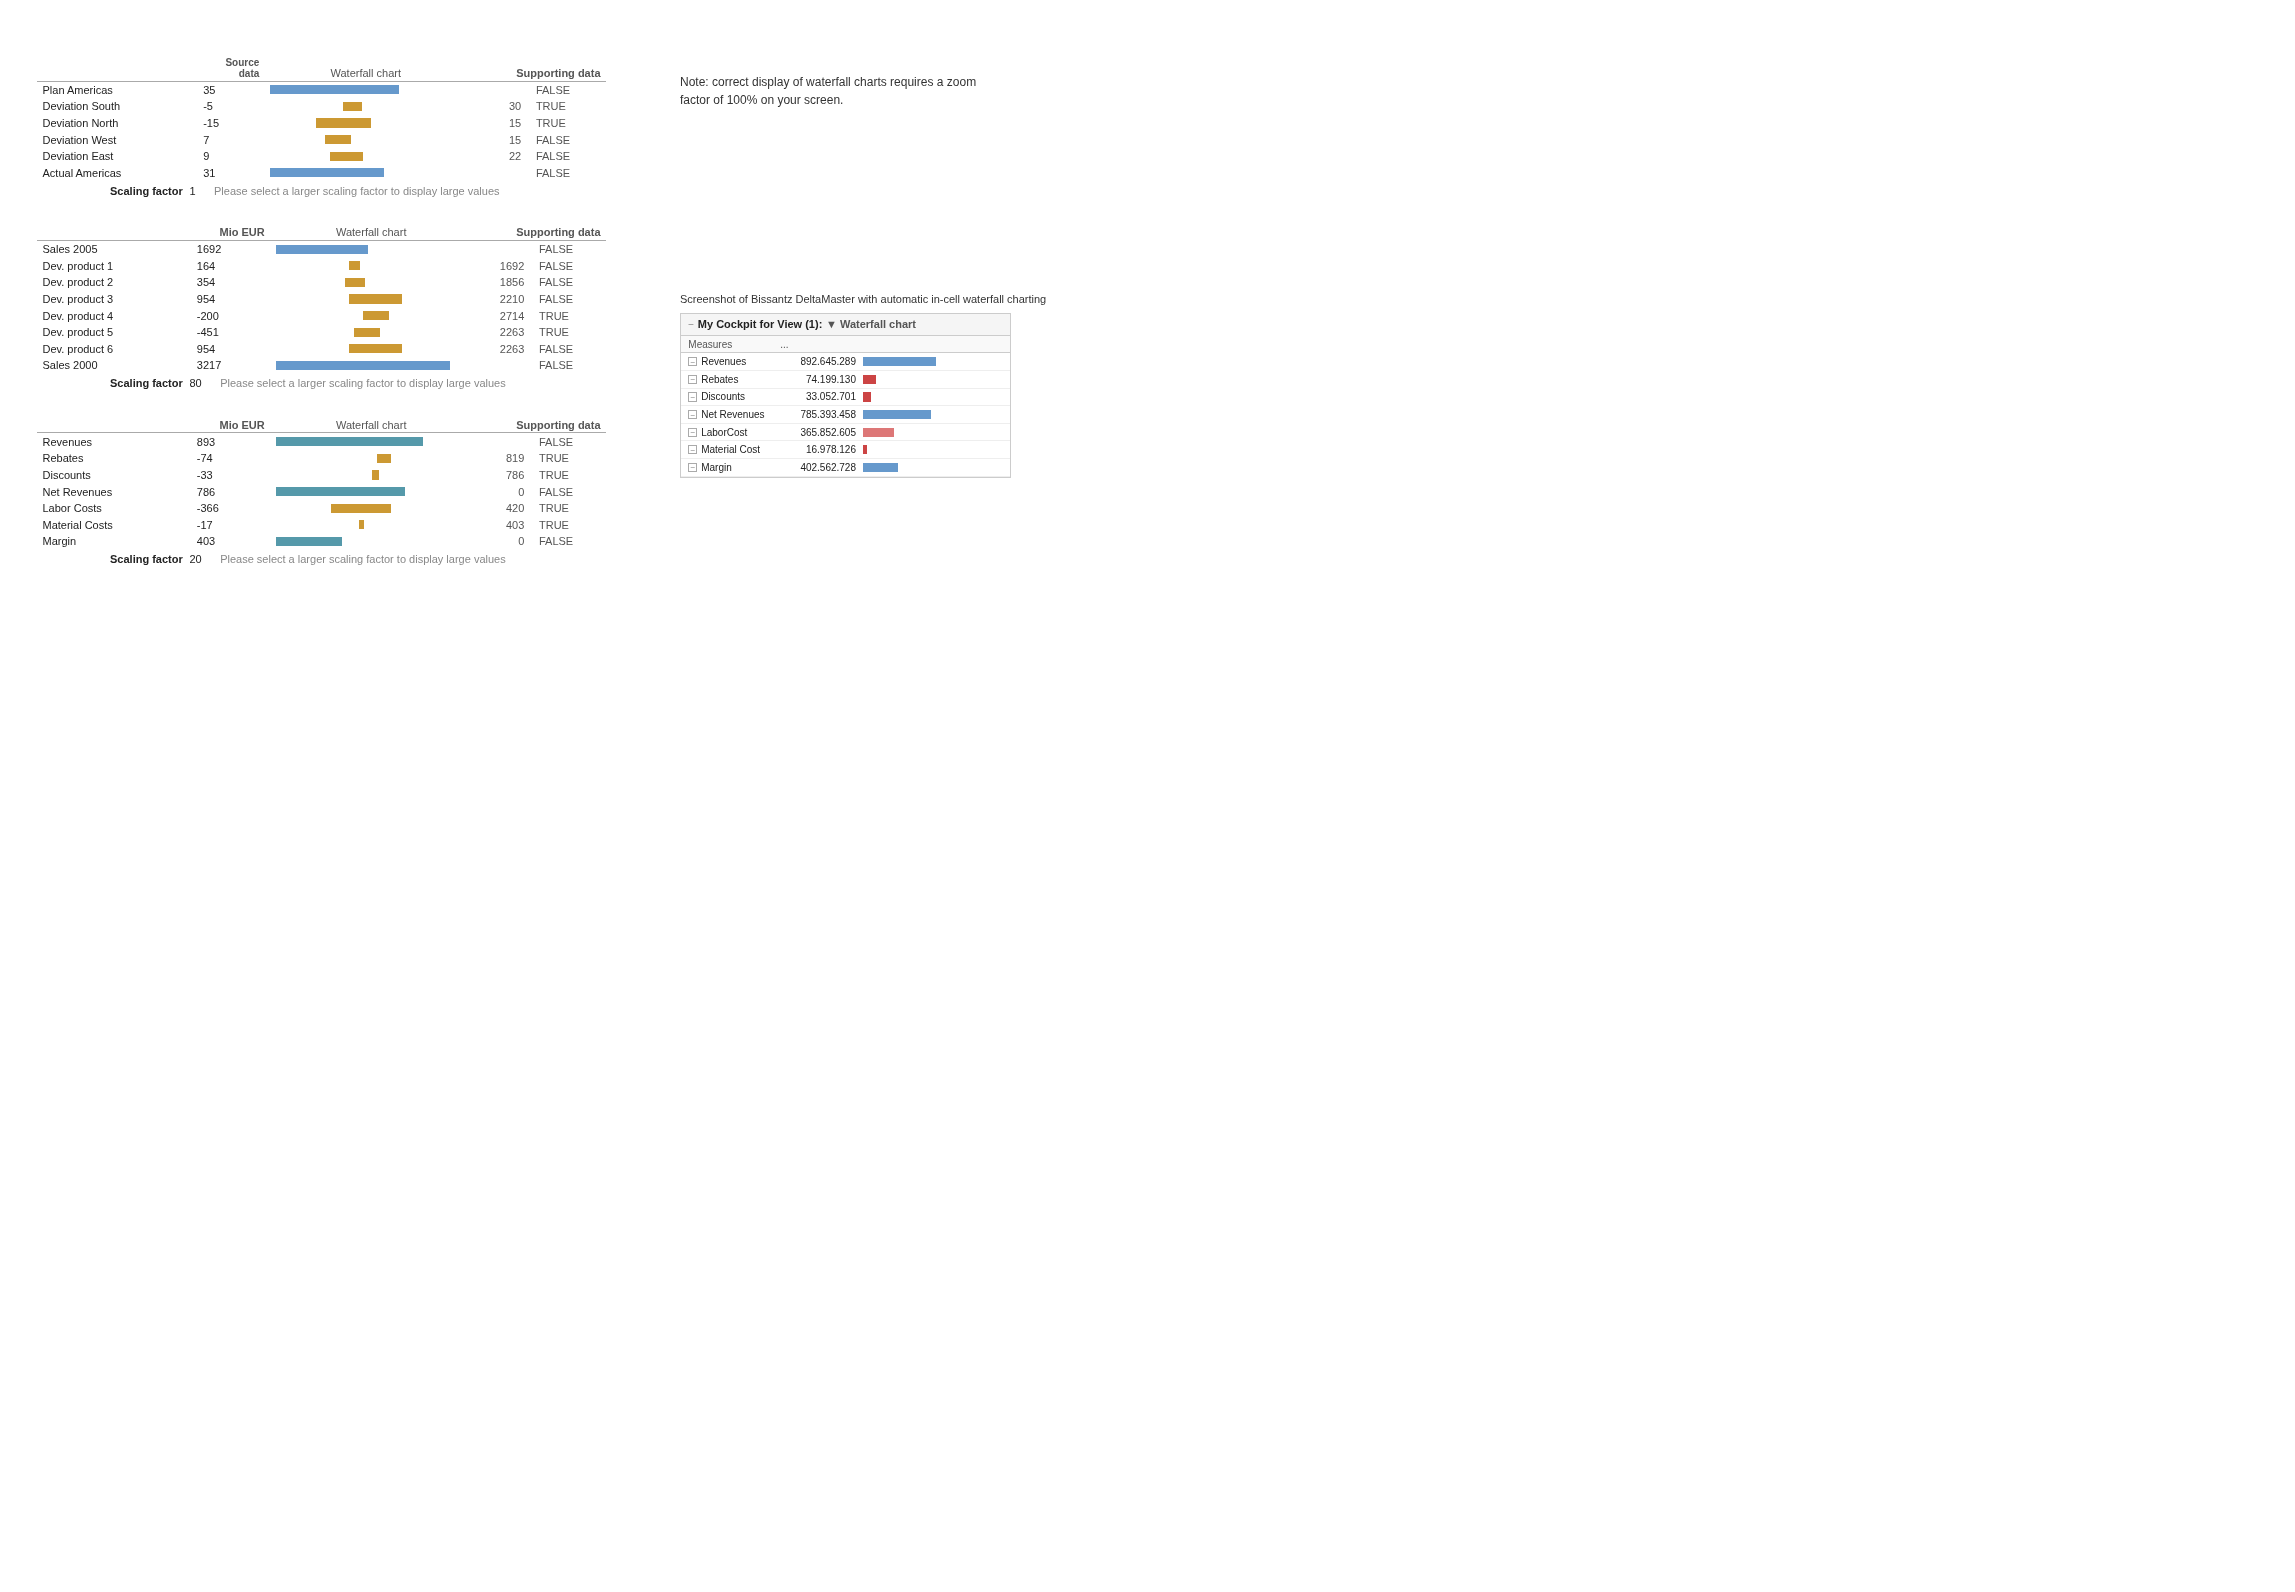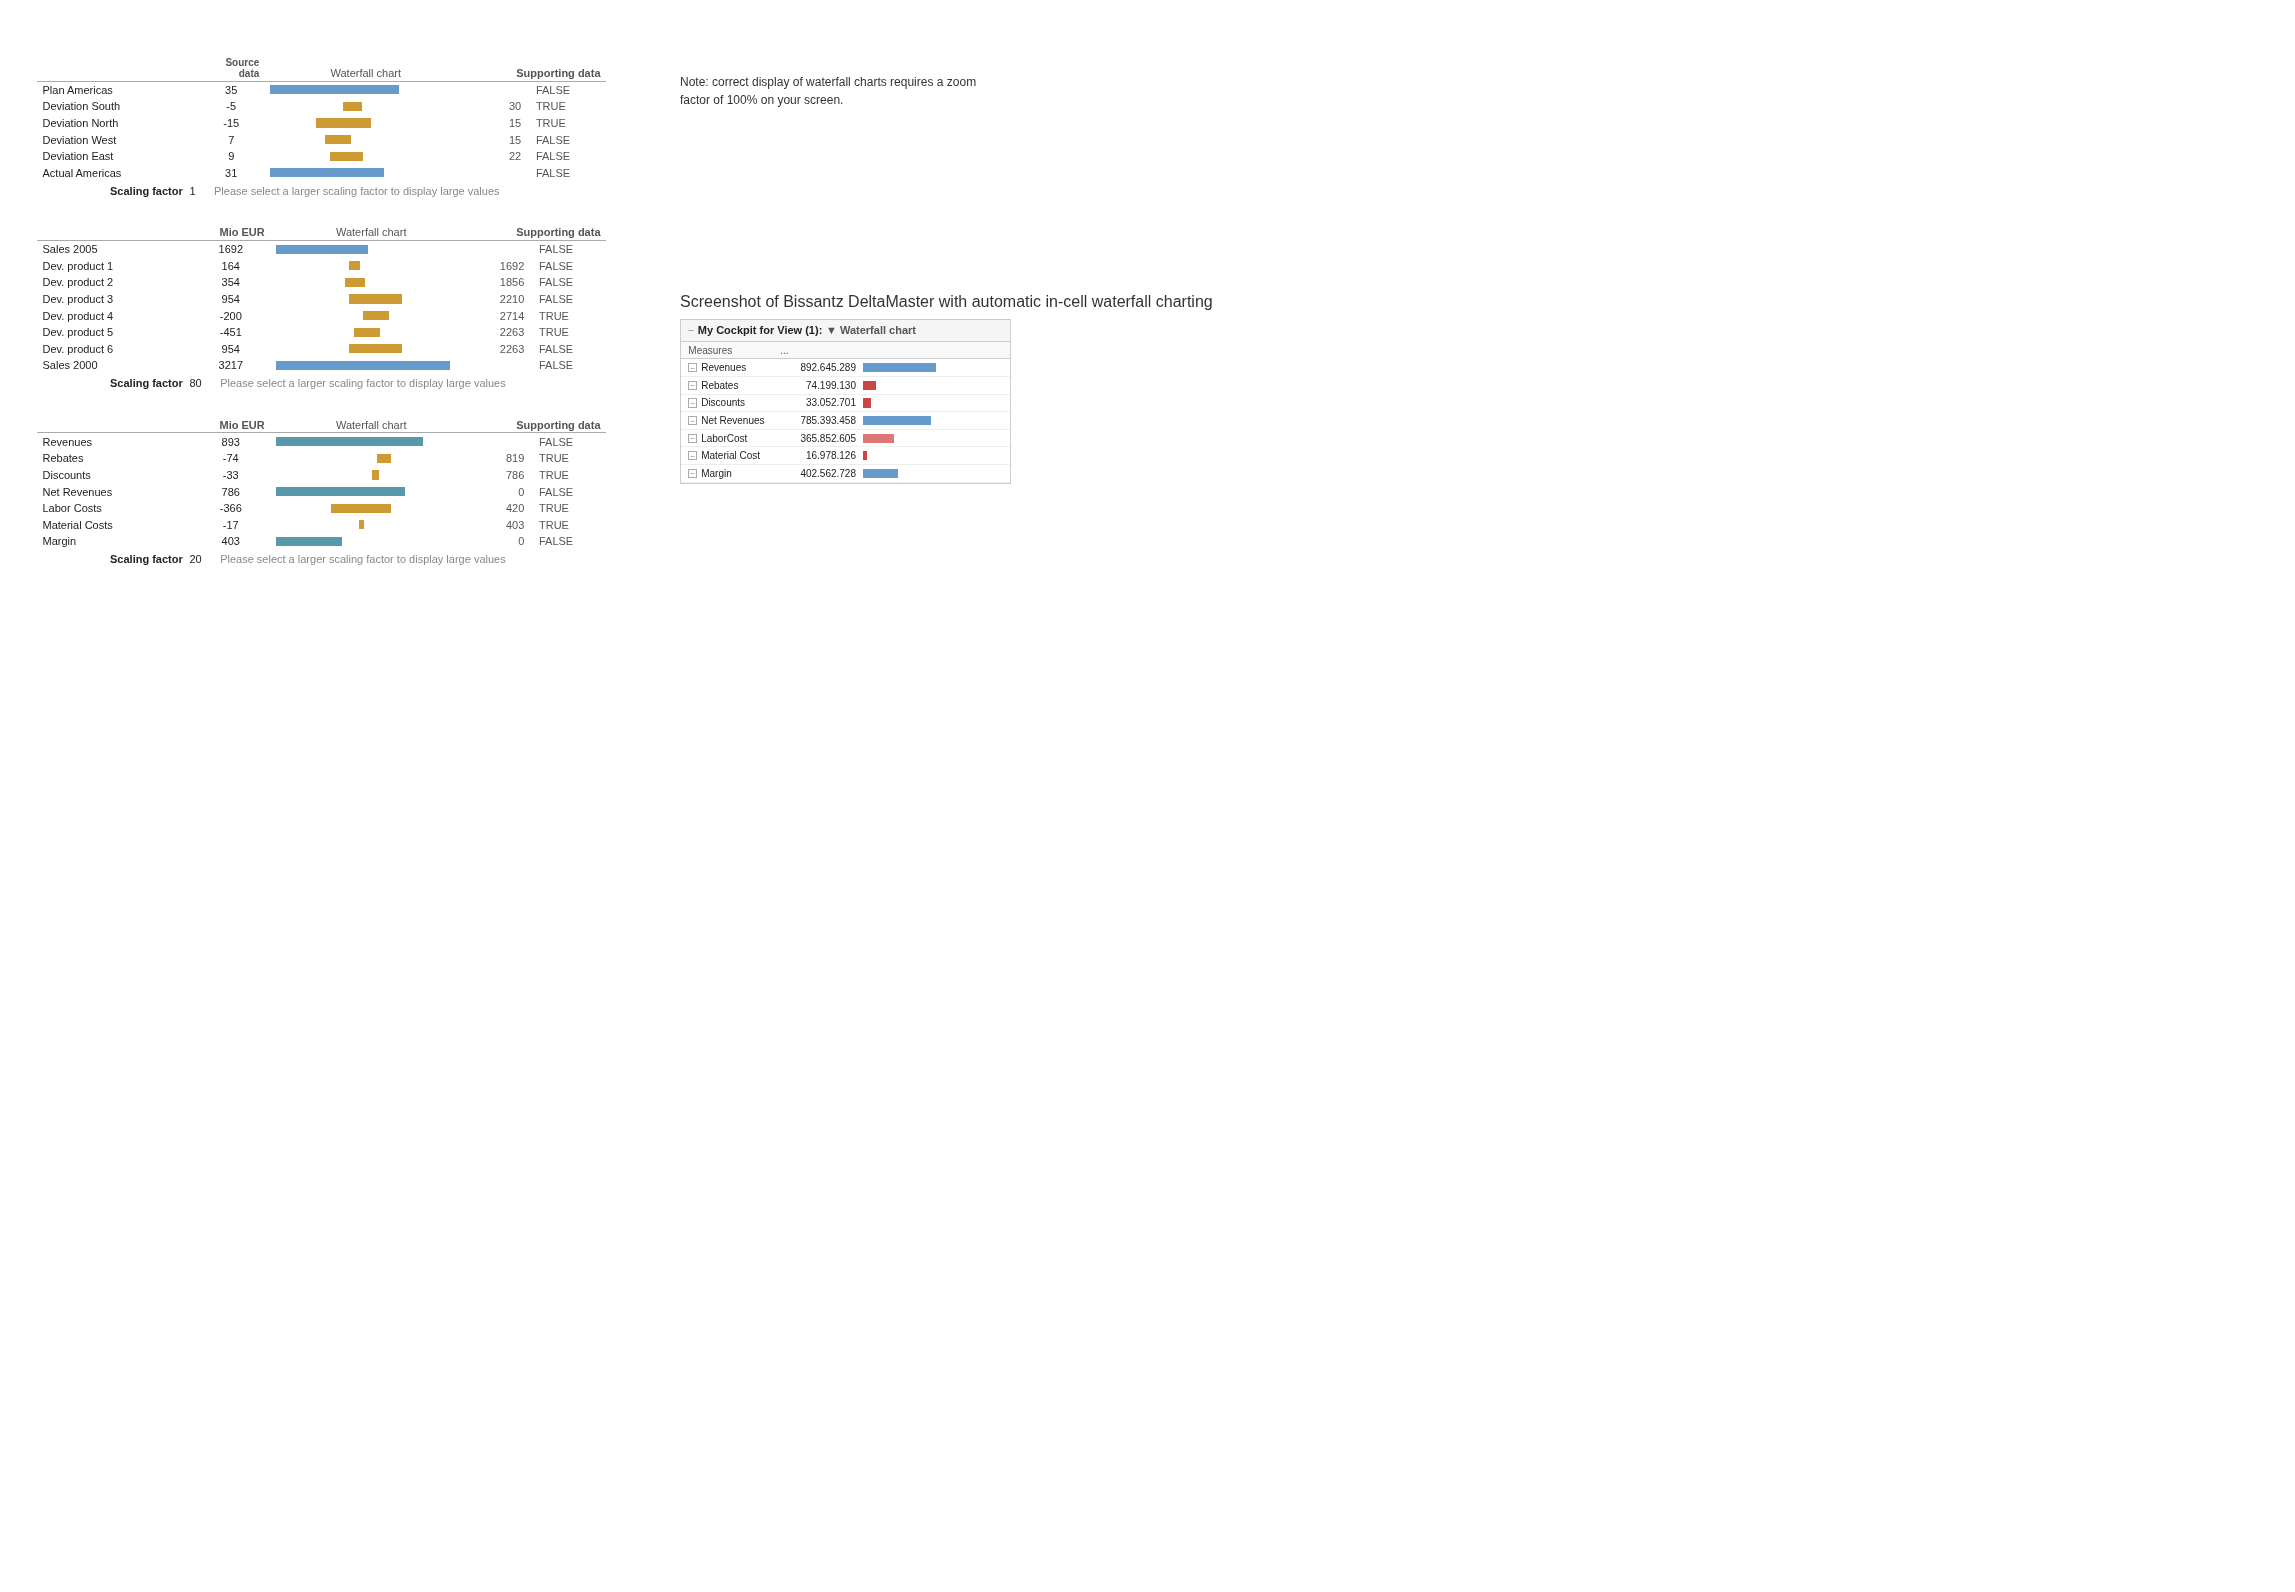--- a/index.html
+++ b/index.html
@@ -58,21 +58,21 @@
       padding: 1.8px 5.5px;
       vertical-align: middle;
     }
 
     .waterfall-table td.label {
       text-align: left;
       min-width: 110px;
     }
 
     .waterfall-table td.value {
-      text-align: center;
+      text-align: left;
       min-width: 46px;
     }
 
     .waterfall-table td.chart-cell {
       width: 202px;
       min-width: 202px;
     }
 
     .waterfall-table td.support-val {
       text-align: right;
@@ -130,21 +130,21 @@
     .note-text {
       font-size: 12px;
       color: #333;
       max-width: 312px;
       line-height: 1.5;
       margin-bottom: 12px;
     }
 
     
     .screenshot-label {
-      font-size: 16px;
+      font-size: 11px;
       color: #333;
       margin-bottom: 7.3px;
     }
 
     .cockpit-box {
       border: 0.9px solid #ccc;
       width: 331px;
       font-size: 11px;
     }
 

